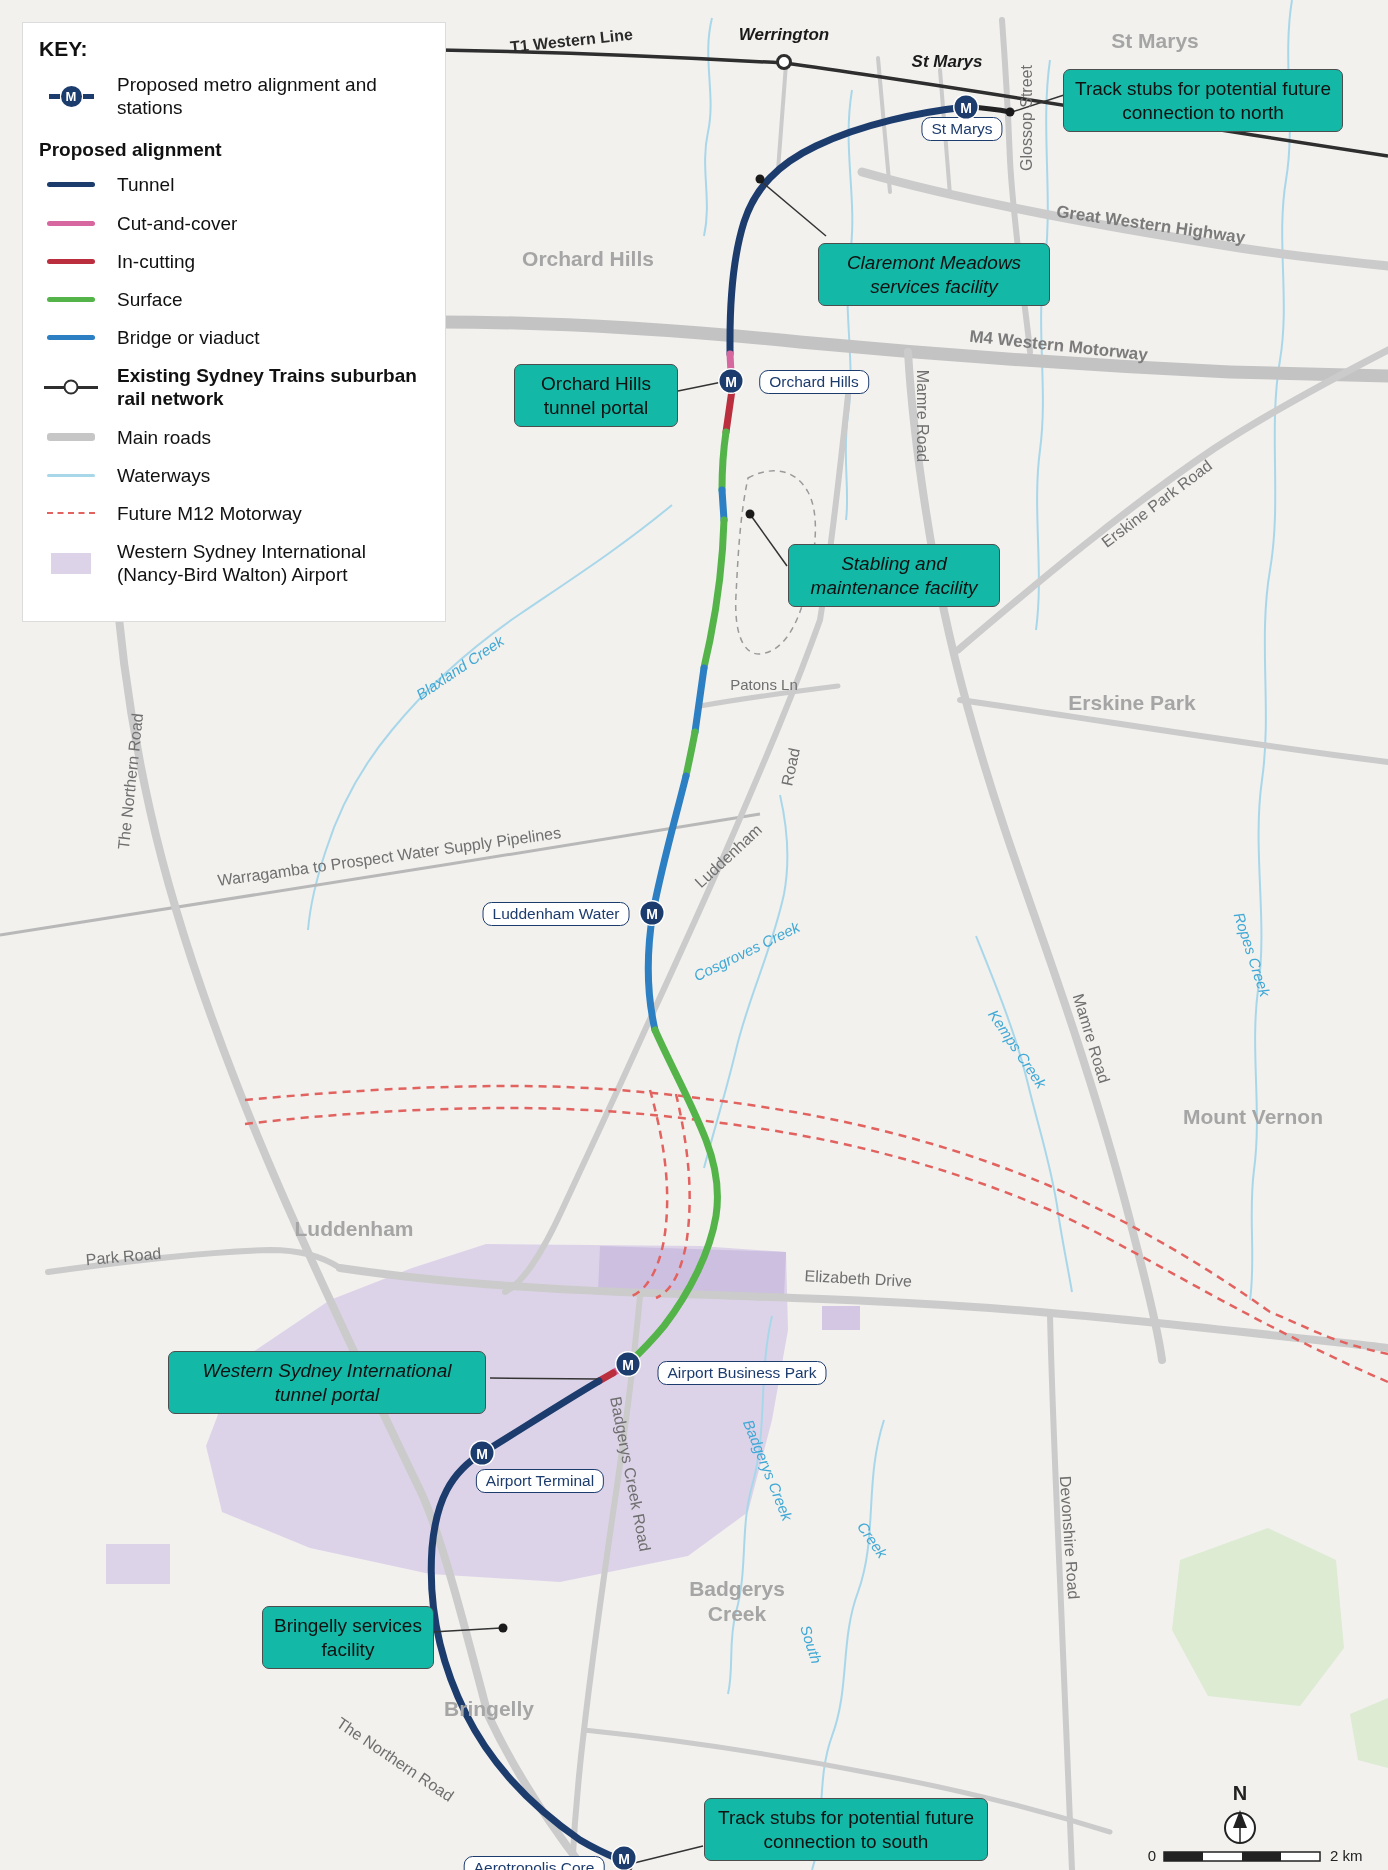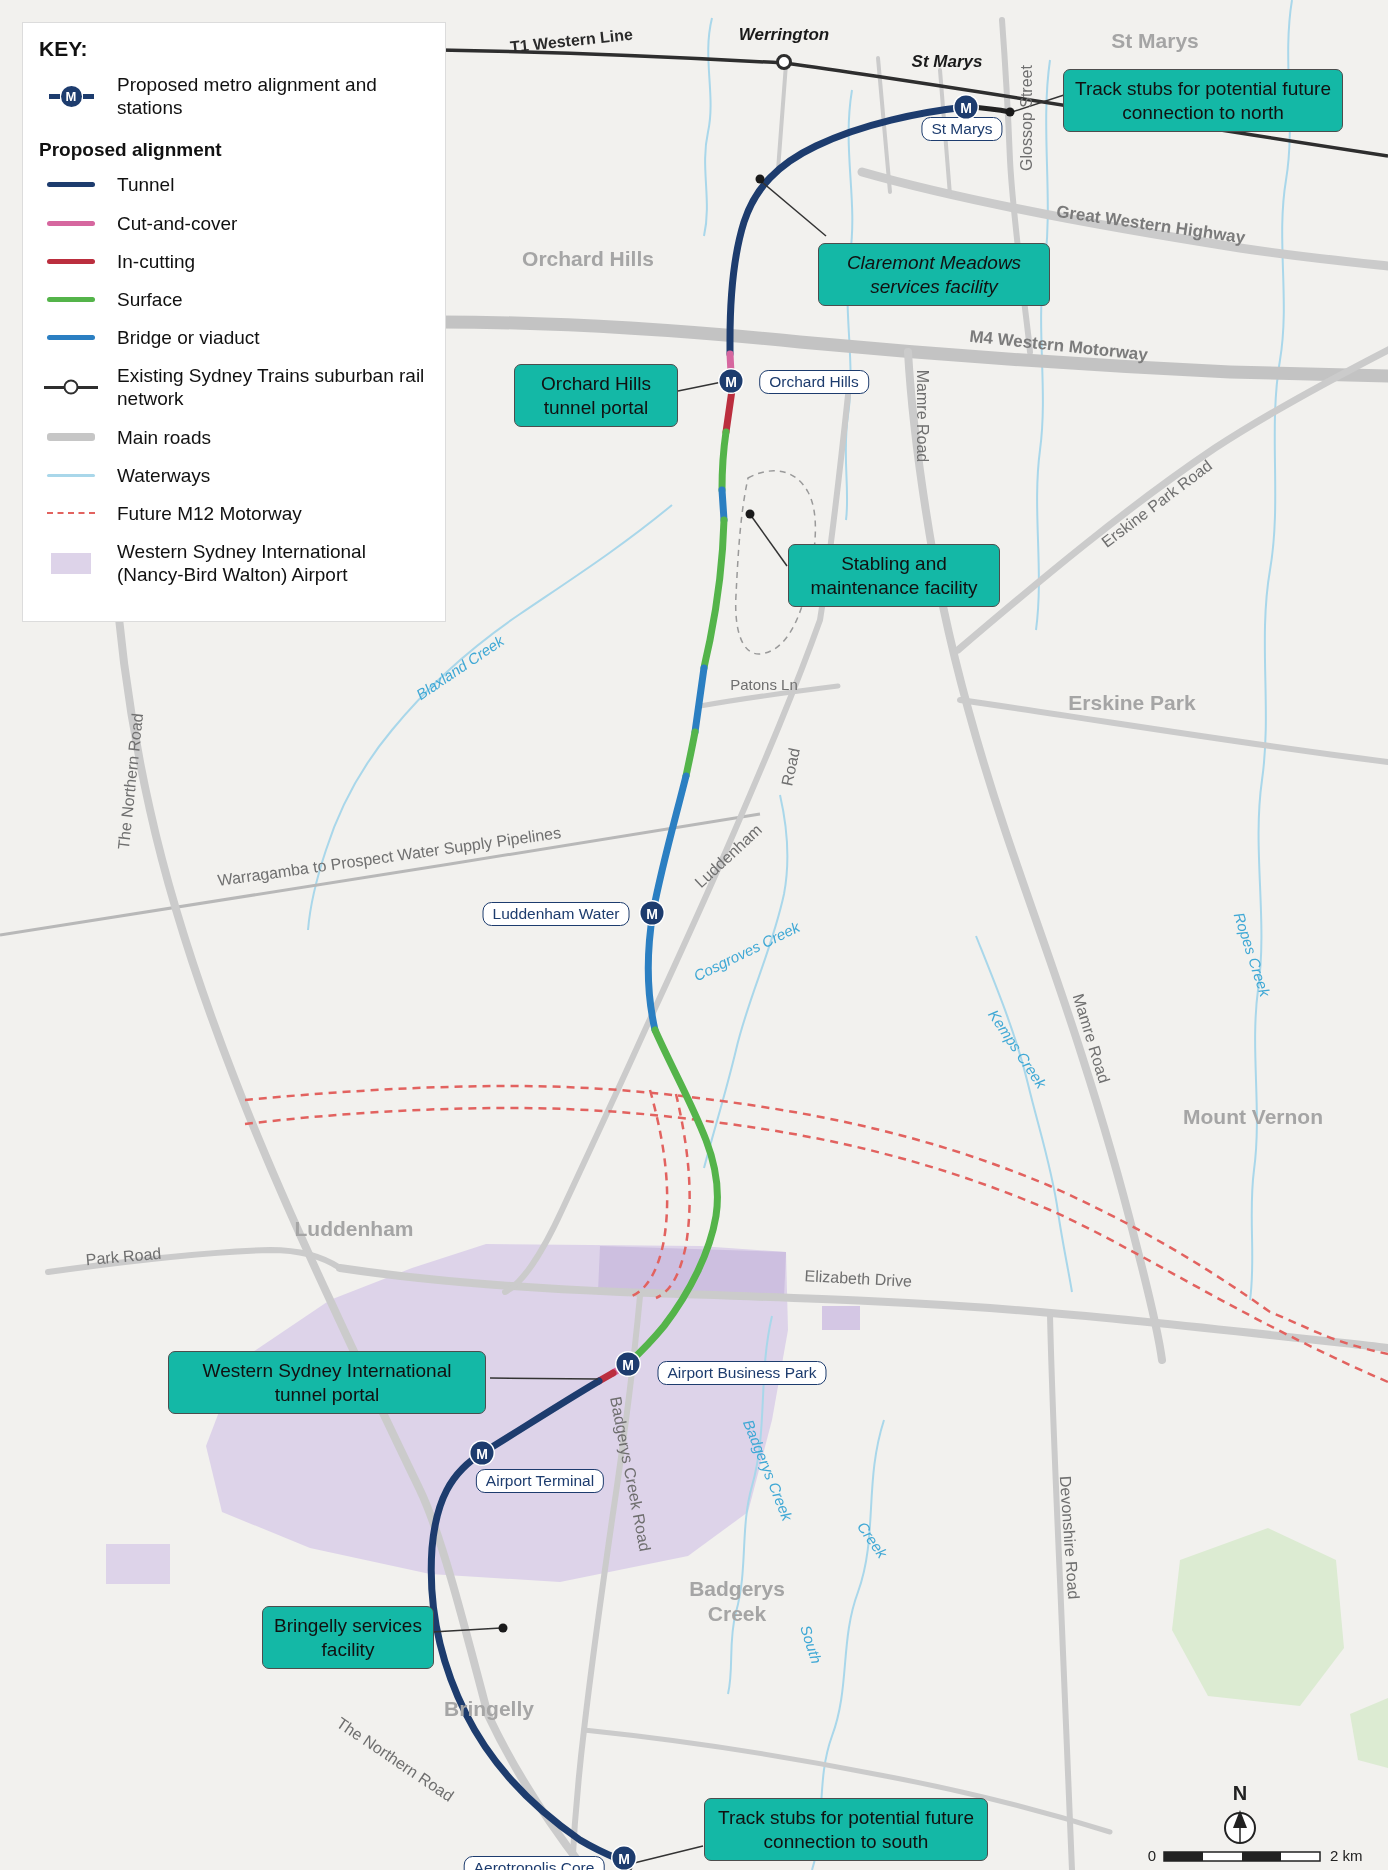--- a/index.html
+++ b/index.html
@@ -47,21 +47,21 @@
   .lg-m12{width:48px;border-top:2.5px dashed #e2625f;}
   .lg-airport{width:40px;height:21px;background:#ddd3e9;}
   .lg-metro{display:flex;align-items:center;}
   .lg-metro .dash{width:11px;height:5px;background:#1d3c6e;}
   .lg-metro .m-circ{width:21px;height:21px;border-radius:50%;background:#1d3c6e;color:#fff;
         display:flex;align-items:center;justify-content:center;font-size:13px;font-weight:bold;margin:0 1px;}
   .lg-rail{position:relative;width:54px;height:14px;}
   .lg-rail .bar{position:absolute;left:0;right:0;top:6px;height:2.5px;background:#2e2e2e;}
   .lg-rail .circ{position:absolute;left:50%;top:50%;transform:translate(-50%,-50%);
         width:11px;height:11px;border-radius:50%;background:#fff;border:2.5px solid #2e2e2e;}
-  .mt6{margin-top:12px;}
+  .mt6{margin-top:12px;font-weight:bold;}
 </style>
 </head>
 <body>
 
 <div id="map">
 
 <svg width="1388" height="1870" viewBox="0 0 1388 1870">
 
   <rect x="0" y="0" width="1388" height="1870" fill="#f2f1ee"></rect>
 
@@ -292,22 +292,22 @@
     <div class="lg-sym">
           <span class="lg-airport"></span>
         </div>
     <div class="lg-label">Western Sydney International (Nancy-Bird Walton) Airport</div>
   </div>
 </div>
 
 <div class="callout" style="left:1063px;top:69px;width:258px;">Track stubs for potential future connection to north</div>
 <div class="callout" style="left:818px;top:243px;width:210px;font-style:italic;">Claremont Meadows services facility</div>
 <div class="callout" style="left:514px;top:364px;width:142px;">Orchard Hills tunnel portal</div>
-<div class="callout" style="left:788px;top:544px;width:190px;">Stabling and maintenance facility</div>
-<div class="callout" style="left:168px;top:1351px;width:296px;">Western Sydney International tunnel portal</div>
+<div class="callout" style="left:788px;top:544px;width:190px;font-style:italic;">Stabling and maintenance facility</div>
+<div class="callout" style="left:168px;top:1351px;width:296px;font-style:italic;">Western Sydney International tunnel portal</div>
 <div class="callout" style="left:262px;top:1606px;width:150px;">Bringelly services facility</div>
 <div class="callout" style="left:704px;top:1798px;width:262px;">Track stubs for potential future connection to south</div>
 
 <div class="station-label" style="left:962px;top:129px;">St Marys</div>
 <div class="station-label" style="left:814px;top:382px;">Orchard Hills</div>
 <div class="station-label" style="left:556px;top:914px;">Luddenham Water</div>
 <div class="station-label" style="left:742px;top:1373px;">Airport Business Park</div>
 <div class="station-label" style="left:540px;top:1481px;">Airport Terminal</div>
 <div class="station-label" style="left:534px;top:1856px;margin-top:12px;">Aerotropolis Core</div>
 

